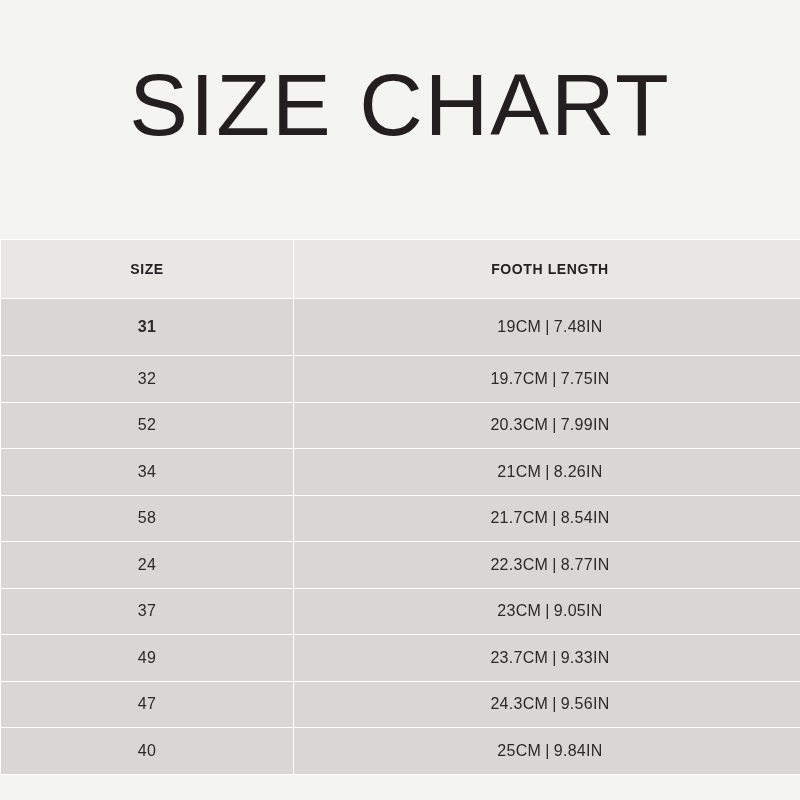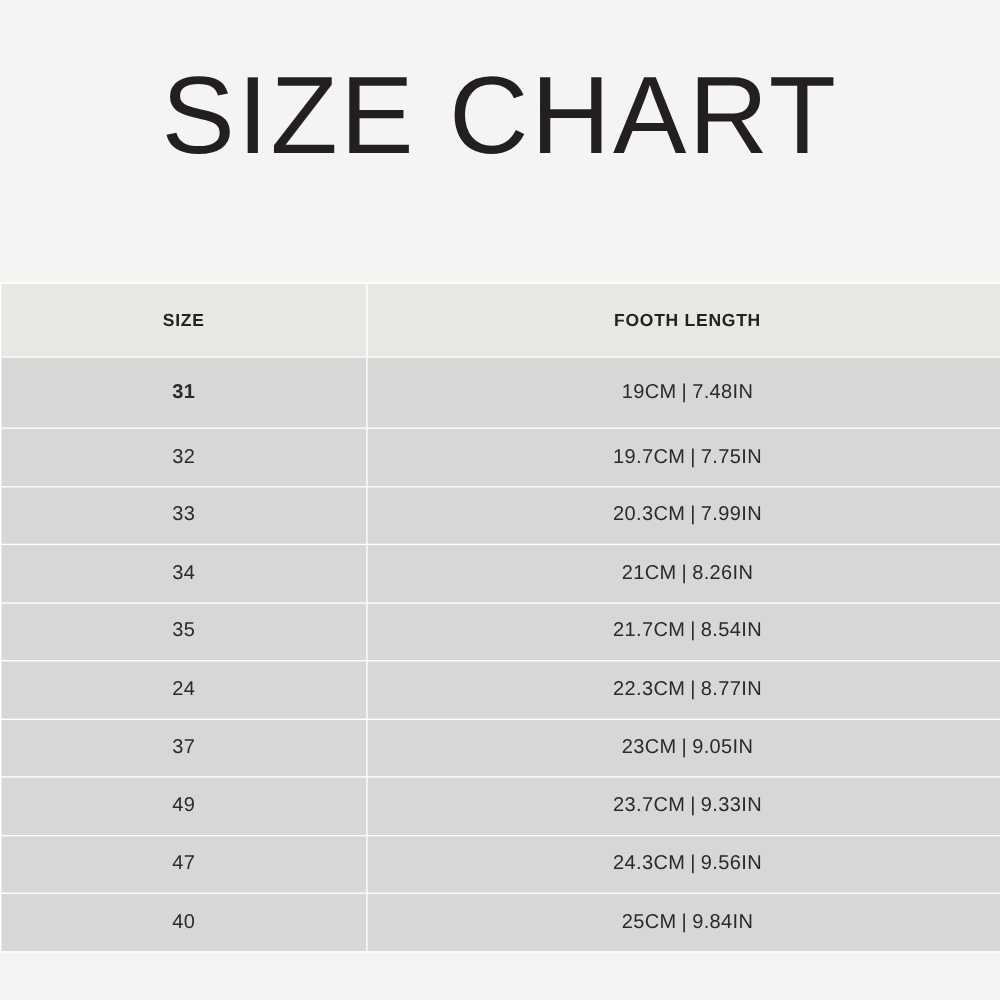--- a/index.html
+++ b/index.html
@@ -23,21 +23,21 @@
   }
   .title {
     text-align: center;
     font-family: "Liberation Sans", sans-serif;
     font-weight: 400;
     font-size: 88px;
     letter-spacing: 2px;
     color: #231f20;
     line-height: 1;
     padding-top: 48px;
-    margin: 0;
+    margin: 13px;
   }
   .table-wrap {
     position: absolute;
     top: 226px;
     left: 0;
     width: 800px;
   }
   table.size-chart {
     border-collapse: collapse;
     width: 800px;
@@ -98,29 +98,29 @@
       <tbody>
         <tr>
           <td class="col-size">31</td>
           <td class="col-length"><span>19CM</span><span class="sep">|</span><span>7.48IN</span></td>
         </tr>
         <tr>
           <td class="col-size">32</td>
           <td class="col-length"><span>19.7CM</span><span class="sep">|</span><span>7.75IN</span></td>
         </tr>
         <tr>
-          <td class="col-size">33</td>
+          <td class="col-size">52</td>
           <td class="col-length"><span>20.3CM</span><span class="sep">|</span><span>7.99IN</span></td>
         </tr>
         <tr>
           <td class="col-size">34</td>
           <td class="col-length"><span>21CM</span><span class="sep">|</span><span>8.26IN</span></td>
         </tr>
         <tr>
-          <td class="col-size">35</td>
+          <td class="col-size">58</td>
           <td class="col-length"><span>21.7CM</span><span class="sep">|</span><span>8.54IN</span></td>
         </tr>
         <tr>
           <td class="col-size">24</td>
           <td class="col-length"><span>22.3CM</span><span class="sep">|</span><span>8.77IN</span></td>
         </tr>
         <tr>
           <td class="col-size">37</td>
           <td class="col-length"><span>23CM</span><span class="sep">|</span><span>9.05IN</span></td>
         </tr>

